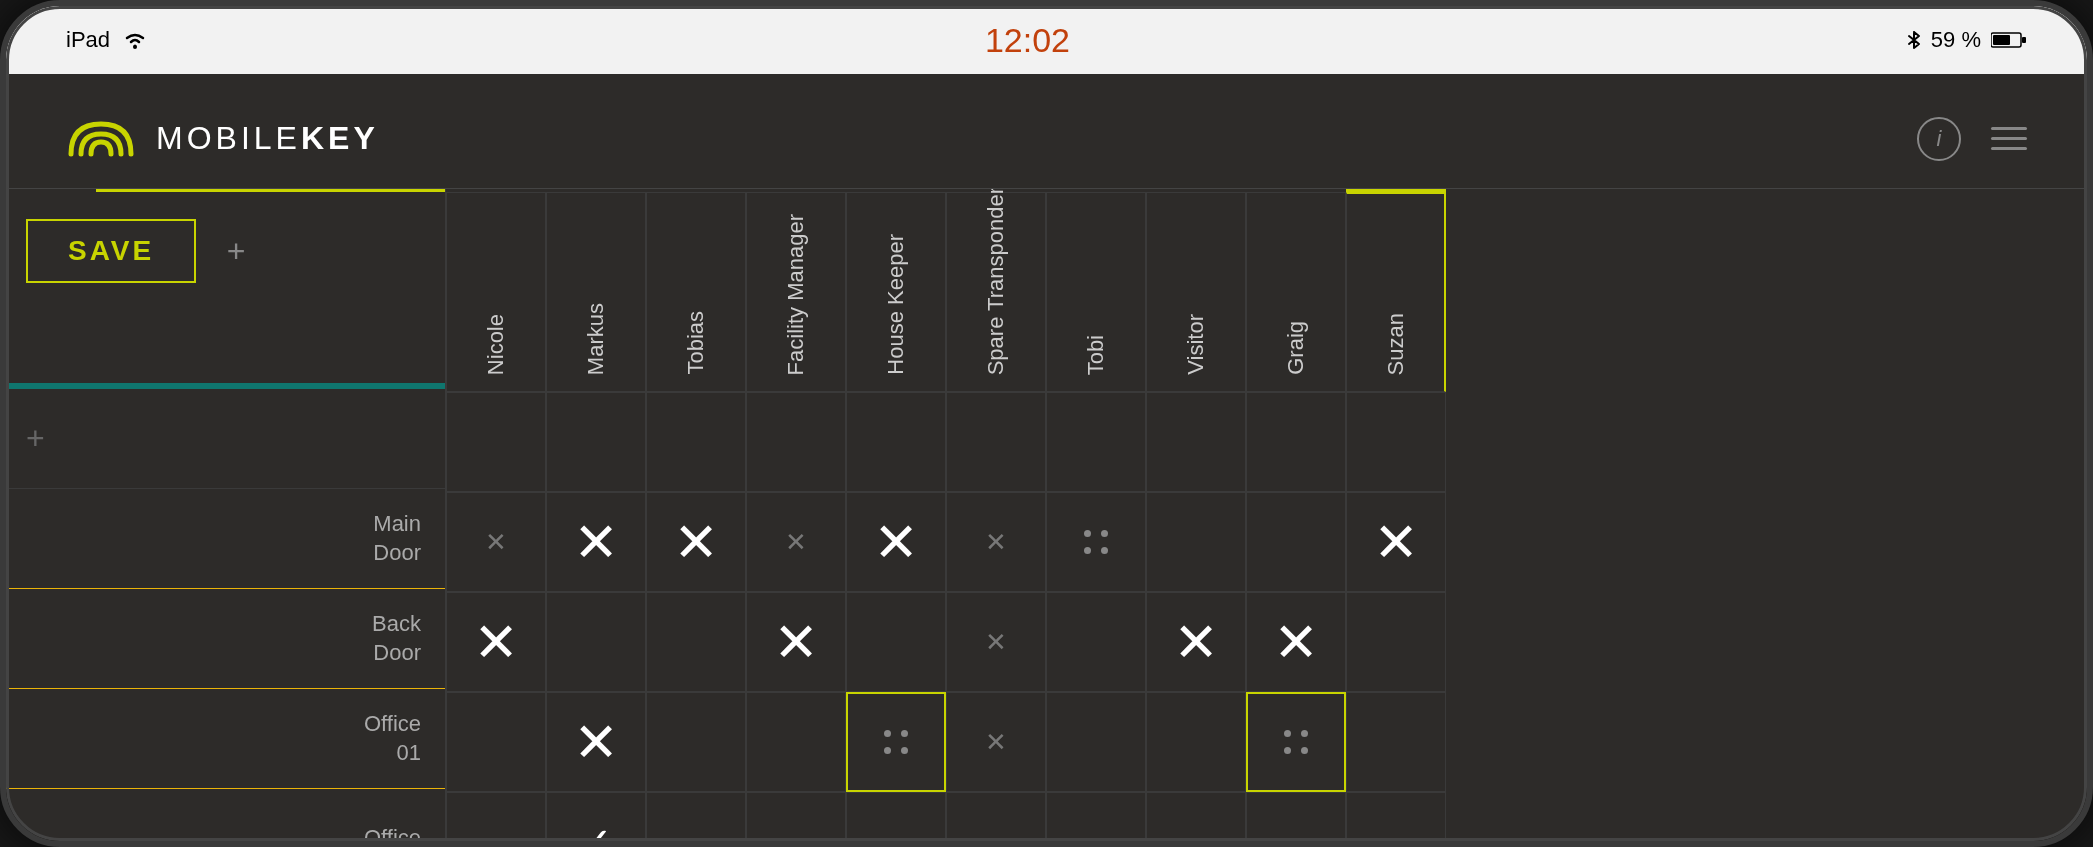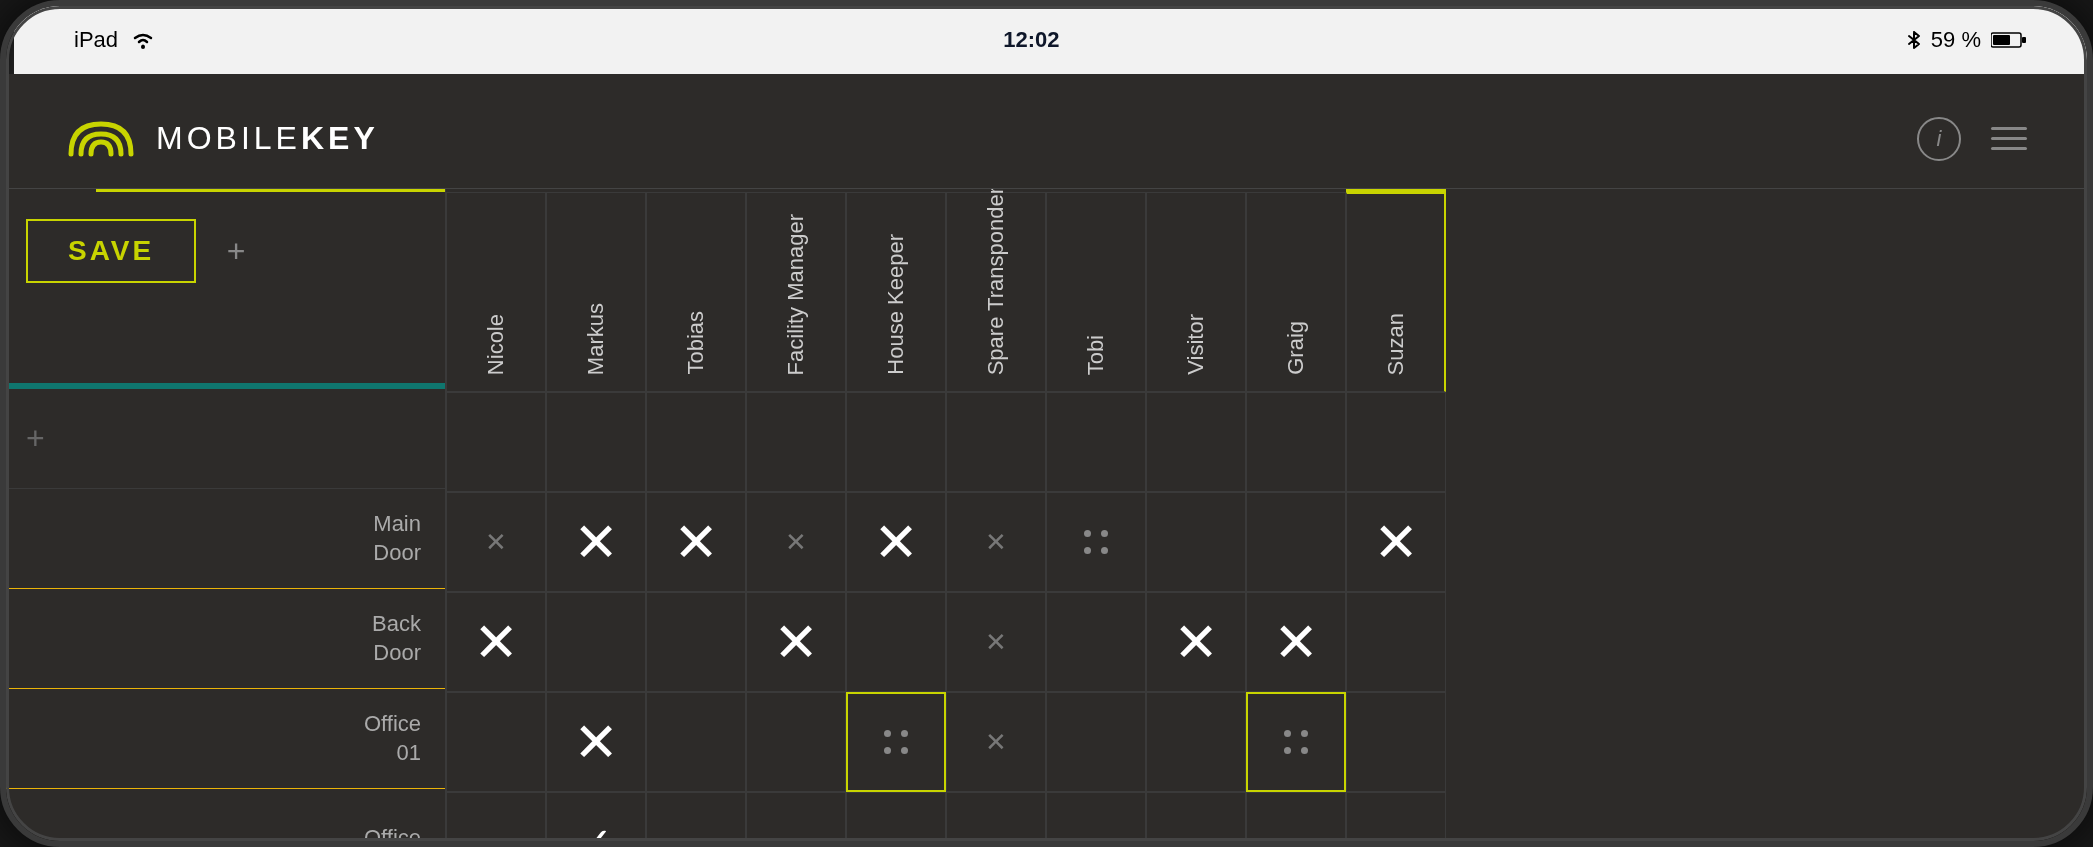--- a/index.html
+++ b/index.html
@@ -29,43 +29,43 @@
       position: absolute;
       top: 0; left: 0; right: 0; bottom: 0;
       border-radius: 54px;
       border: 3px solid #444;
       pointer-events: none;
       z-index: 100;
     }
 
     .status-bar {
       position: absolute;
-      top: 0; left: 8px; right: 0;
+      top: 0; left: 0; right: 0;
       height: 68px;
       background: #f2f2f2;
       display: flex;
       align-items: center;
       justify-content: space-between;
       padding: 0 60px;
       z-index: 10;
     }
 
     .status-left {
       display: flex;
       align-items: center;
       gap: 12px;
       font-size: 22px;
       color: #000;
       font-weight: 500;
     }
 
     .status-center {
-      font-size: 22px;
-      font-weight: 700;
-      color: #0f172a;
+      font-size: 34px;
+      font-weight: 400;
+      color: #c2410c;
     }
 
     .status-right {
       display: flex;
       align-items: center;
       gap: 10px;
       font-size: 22px;
       color: #000;
     }
 

